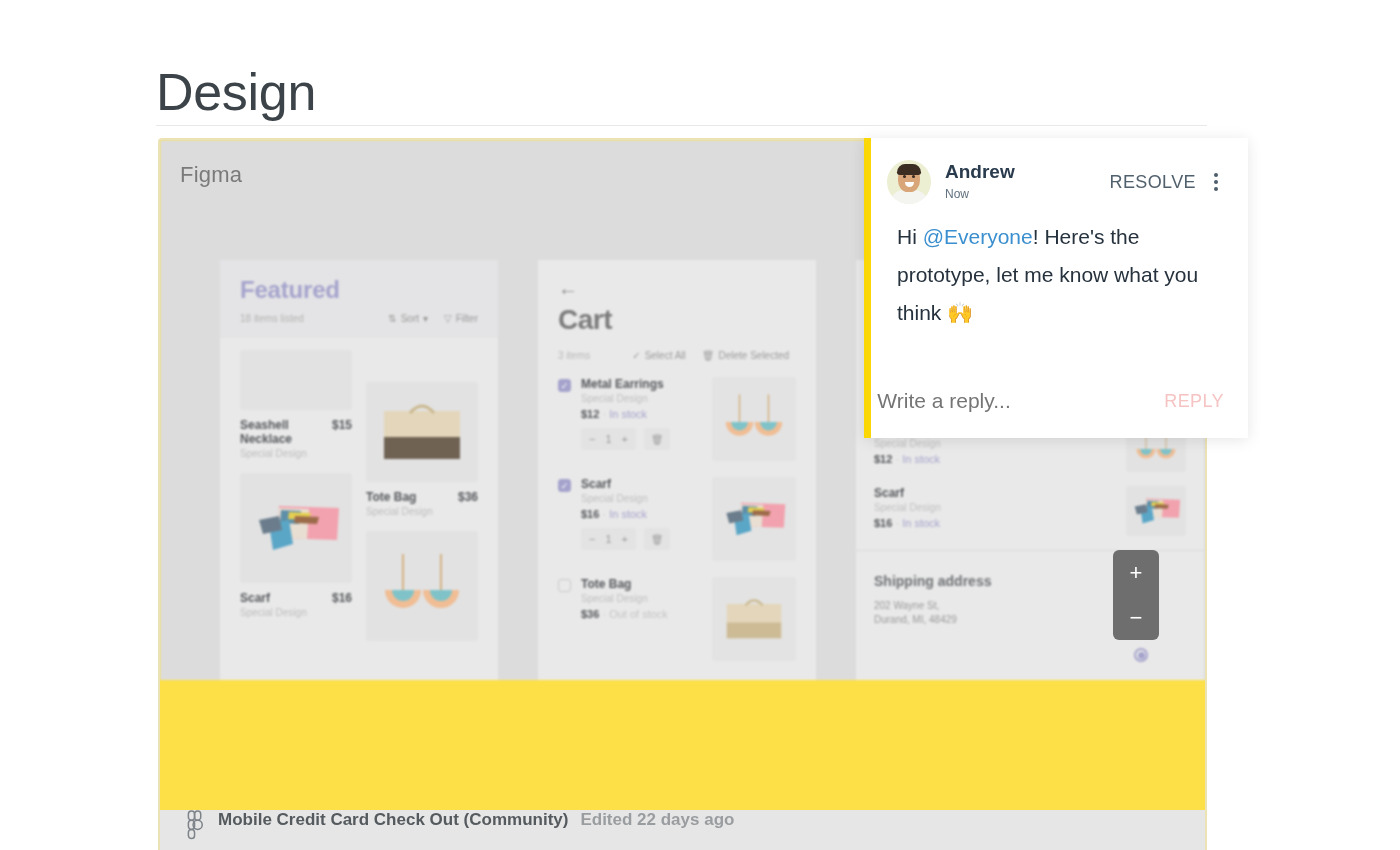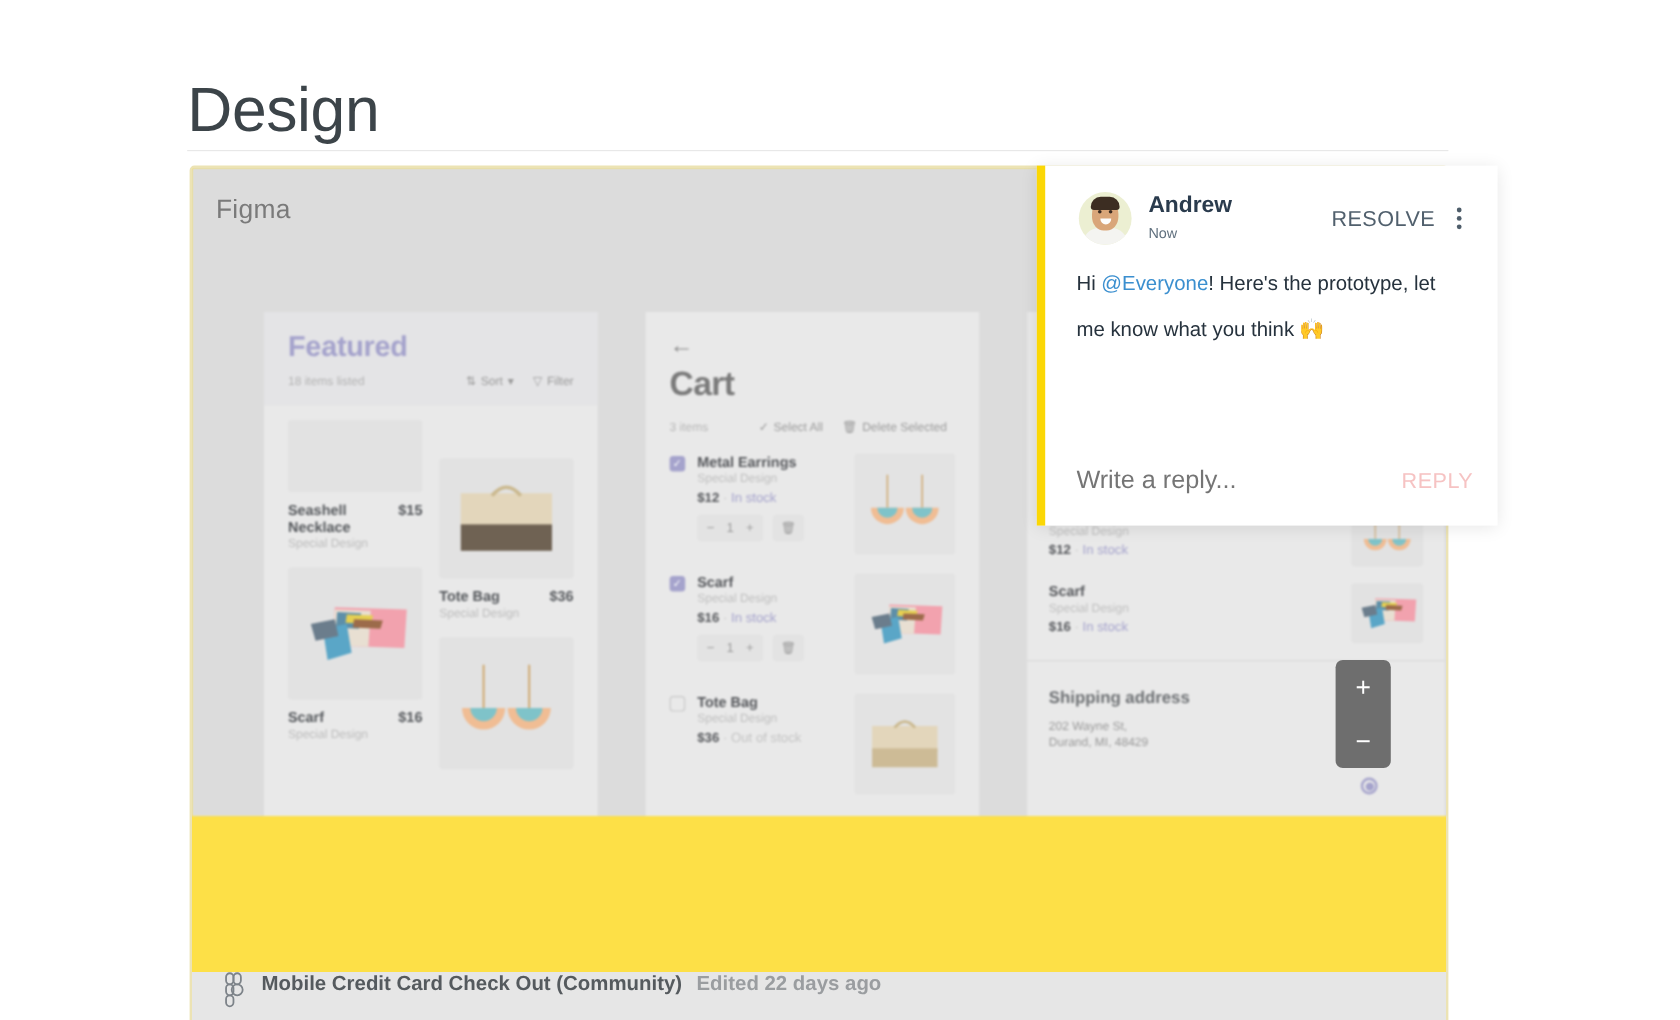--- a/index.html
+++ b/index.html
@@ -181,21 +181,21 @@
     position: absolute;
     left: 864px; top: 138px;
     width: 384px; height: 300px;
     background: #ffffff;
     border-left: 7px solid #fbd705;
     box-shadow: 0 2px 14px rgba(0,0,0,0.10);
     z-index: 10;
   }
   #comment-head {
     display:flex; align-items:center;
-    padding: 22px 20px 0 28px;
+    padding: 22px 20px 0 16px;
   }
   #avatar {
     width: 44px; height: 44px; border-radius: 50%;
     background: #ecefd2; overflow: hidden; flex: 0 0 44px;
     position: relative;
   }
   #avatar .face {
     position:absolute; left: 11px; top: 6px; width: 22px; height: 26px;
     background: #d9a679; border-radius: 48% 48% 44% 44%;
   }
@@ -224,32 +224,33 @@
     margin-right: 14px;
   }
   #more-btn {
     width: 18px; display:flex; flex-direction:column; align-items:center; gap:3px;
     padding-right: 6px;
   }
   #more-btn span { width: 4px; height: 4px; border-radius: 50%; background: #4e5d6a; display:block; }
 
   #comment-body {
     padding: 14px 24px 0 26px;
-    font-size: 17px;
+    font-size: 21px;
     line-height: 38px;
     color: #26323d;
   }
   #comment-body .mention { color: #3b8fcf; }
 
   #reply-row {
     position: absolute; left: 0; bottom: 0;
     width: 100%;
-    display:flex; align-items:center; justify-content: flex-start;
+    display:flex; align-items:center; justify-content: flex-end;
     padding: 0 24px 0 26px;
     height: 74px;
+    gap: 16px;
   }
   #reply-input {
     font-size: 21px; color: #c2c7cb;
     background: transparent; border: none; outline: none;
     flex: 1;
     font-family: "Liberation Sans", "DejaVu Sans", sans-serif;
   }
   #reply-btn {
     font-size: 18px; color: #f6c3c3; letter-spacing: 0.4px;
   }

